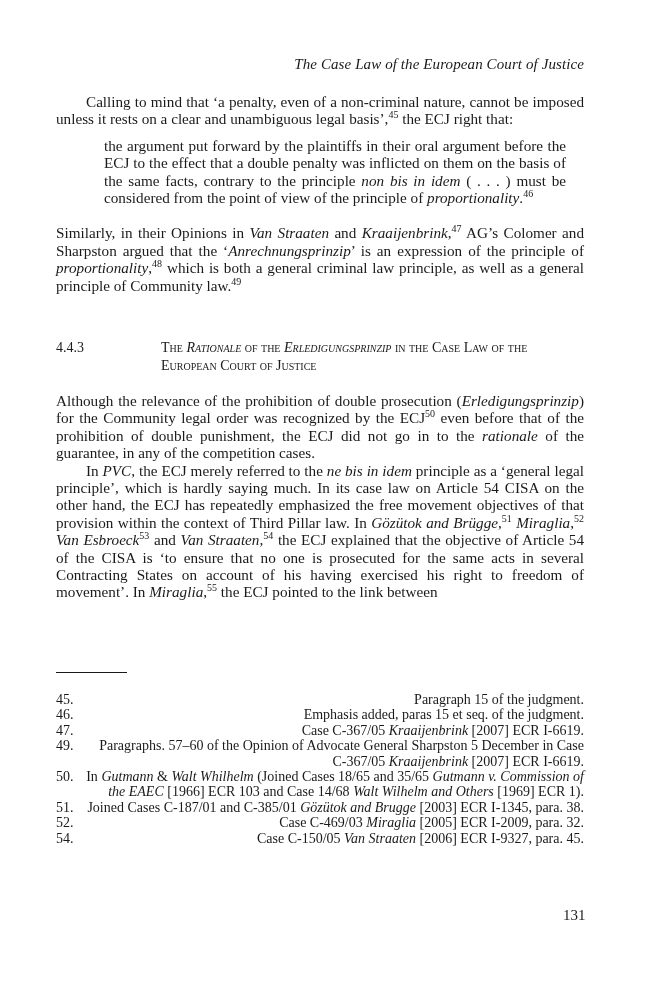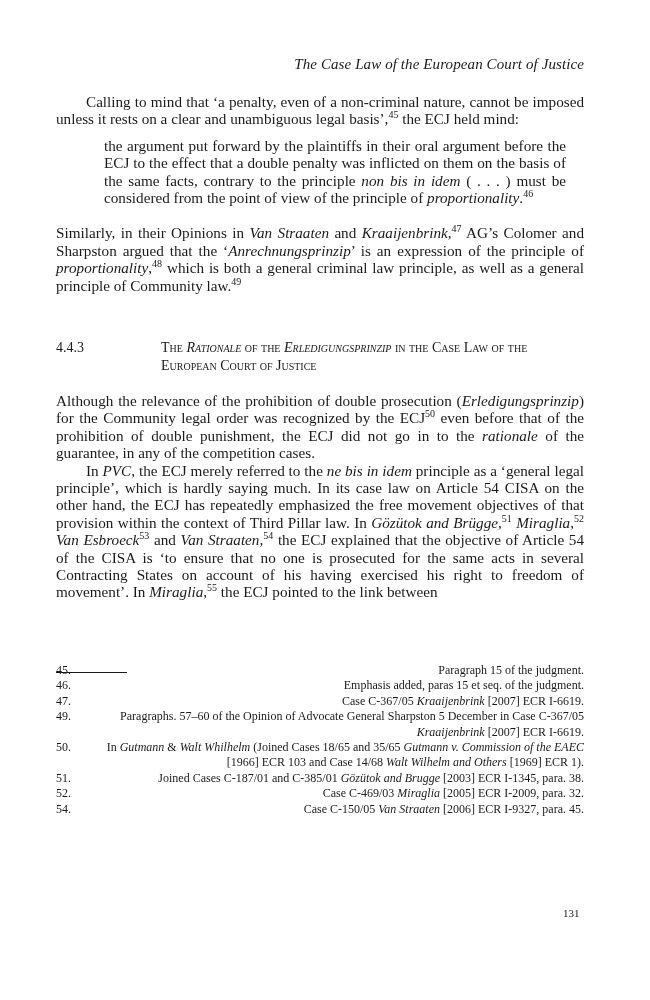--- a/index.html
+++ b/index.html
@@ -9,33 +9,33 @@
   .body-text { position: absolute; left: 56px; width: 528px; font-size: 15.2px; line-height: 17.4px; text-align: justify; }
   .para { margin: 0; }
   .indent { text-indent: 30px; }
   .blockquote { margin: 18px; padding-left: 30px; }
   sup { font-size: 10px; line-height: 0; vertical-align: 6px; }
   i { font-style: italic; }
   .heading { position: absolute; left: 56px; top: 339px; font-size: 14px; line-height: 17.5px; }
   .heading .num { position: absolute; left: 0; top: 0; }
   .heading .title { position: absolute; left: 105px; top: 0; width: 420px; font-variant: small-caps; }
   .footnote-rule { position: absolute; left: 56px; top: 672px; width: 71px; height: 1px; background: #1a1a1a; }
-  .footnotes { position: absolute; left: 56px; top: 663px; width: 528px; font-size: 12px; line-height: 15.4px; }
+  .footnotes { position: absolute; left: 56px; top: 692px; width: 528px; font-size: 14px; line-height: 15.4px; }
   .fn { display: flex; }
   .fn .fn-num { width: 28px; flex: 0 0 28px; }
   .fn .fn-text { flex: 1; text-align: right; }
-  .page-number { position: absolute; top: 907px; left: 563px; font-size: 11px; }
+  .page-number { position: absolute; top: 907px; left: 563px; font-size: 15px; }
 </style>
 </head>
 <body>
 
 <div class="running-head">The Case Law of the European Court of Justice</div>
 
 <div class="body-text" style="top:93px;">
-  <p class="para indent"><span>Calling to mind that ‘a penalty, even of a non-criminal nature, cannot be imposed unless it rests on a clear and unambiguous legal basis’,</span><sup>45</sup><span> the ECJ held mind:</span></p>
+  <p class="para indent"><span>Calling to mind that ‘a penalty, even of a non-criminal nature, cannot be imposed unless it rests on a clear and unambiguous legal basis’,</span><sup>45</sup><span> the ECJ right that:</span></p>
   <p class="para blockquote" style="margin-top:9px;"><span>the argument put forward by the plaintiffs in their oral argument before the ECJ to the effect that a double penalty was inflicted on them on the basis of the same facts, contrary to the principle </span><i>non bis in idem</i><span> ( . . . ) must be considered from the point of view of the principle of </span><i>proportionality</i><span>.</span><sup>46</sup></p>
   <p class="para" style="margin-top:6px;"><span>Similarly, in their Opinions in </span><i>Van Straaten</i><span> and </span><i>Kraaijenbrink</i><span>,</span><sup>47</sup><span> AG’s Colomer and Sharpston argued that the ‘</span><i>Anrechnungsprinzip</i><span>’ is an expression of the principle of </span><i>proportionality</i><span>,</span><sup>48</sup><span> which is both a general criminal law principle, as well as a general principle of Community law.</span><sup>49</sup></p>
 </div>
 
 <div class="heading">
   <span class="num">4.4.3</span>
   <span class="title"><span>The </span><i>Rationale</i><span> of the </span><i>Erledigungsprinzip</i><span> in the Case Law of the European Court of Justice</span></span>
 </div>
 
 <div class="body-text" style="top:392px;">

